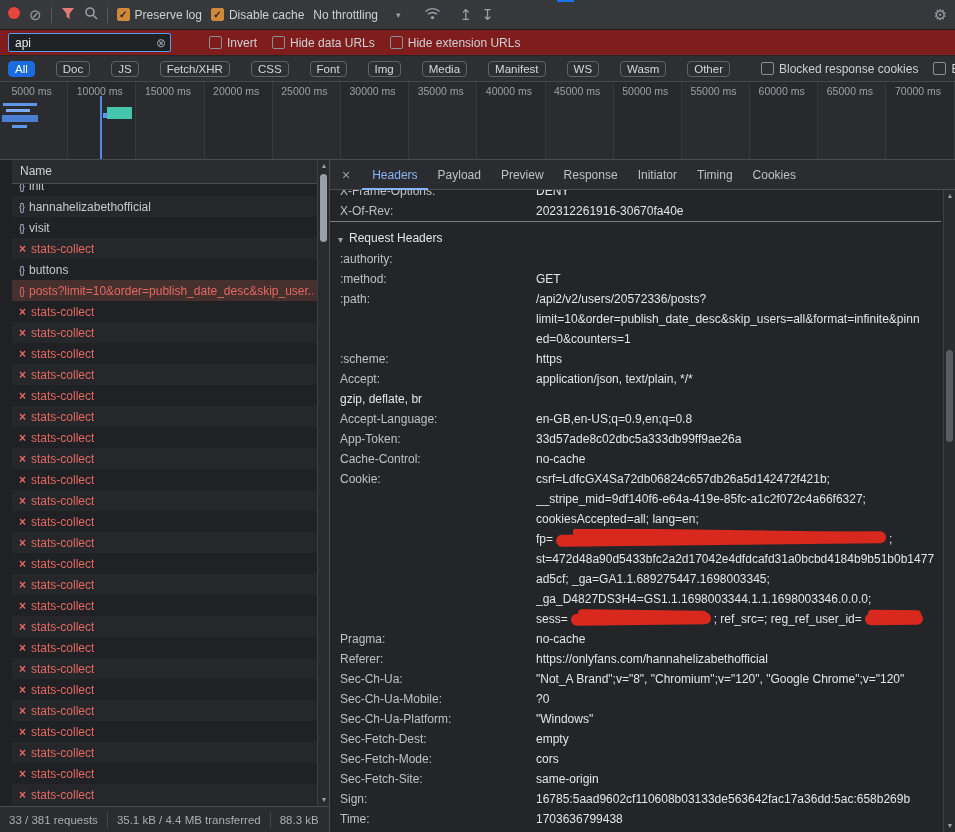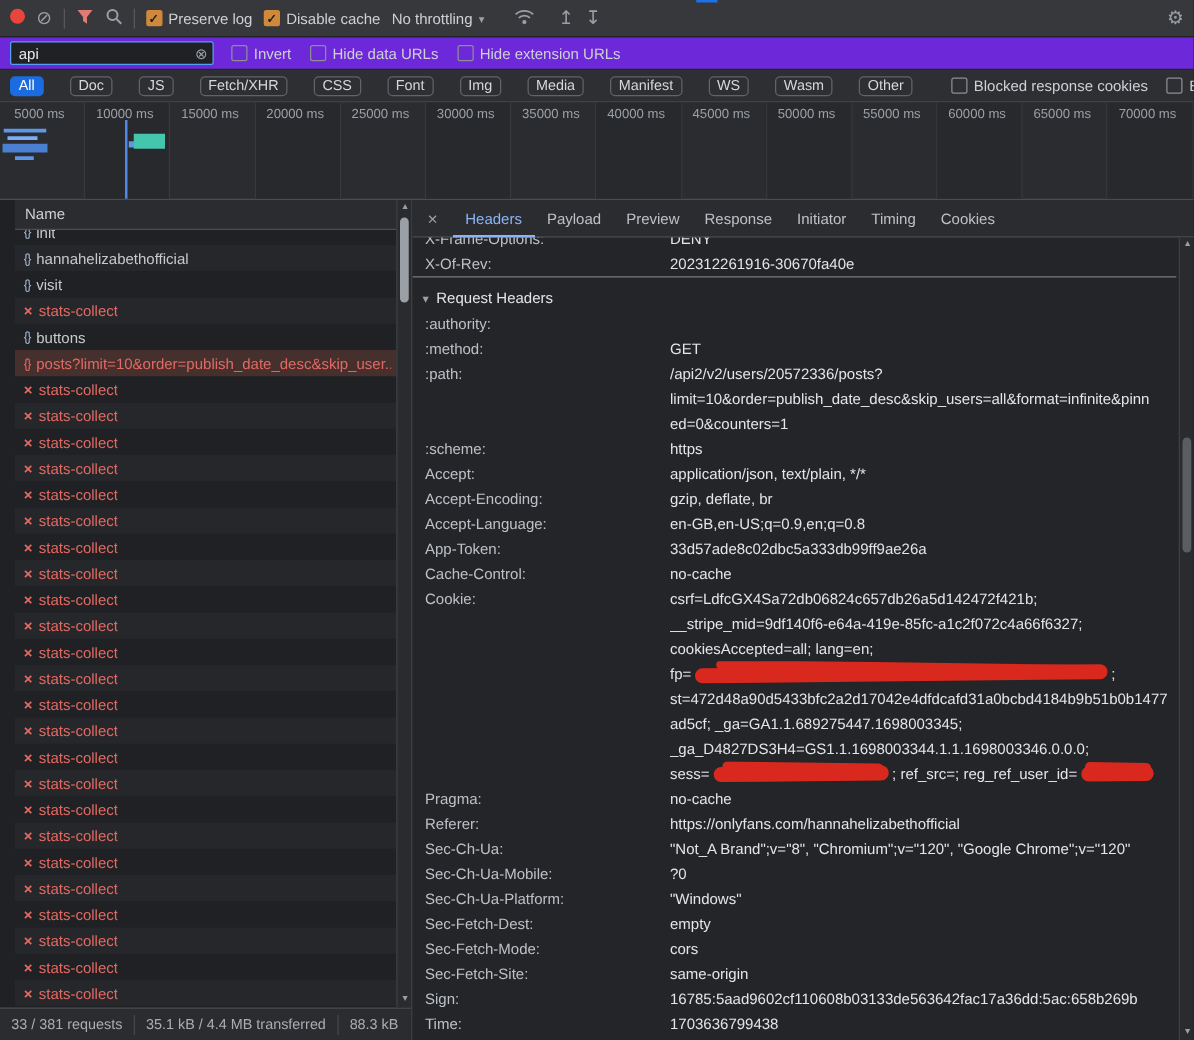--- a/index.html
+++ b/index.html
@@ -14,28 +14,28 @@
   .row1 { height:30px; display:flex; align-items:center; gap:9px; padding:0 8px;
           background:#37383c; border-bottom:1px solid #1d1e20; }
   .rec-dot { width:12px; height:12px; border-radius:50%; background:#e8463c; display:inline-block; }
   .tb-icon { font-size:15px; line-height:1; color:#9aa0a6; cursor:default; }
   .divider { width:1px; height:16px; background:#56585c; }
   .cbg { display:inline-flex; align-items:center; gap:5px; color:#cdd0d4; }
   .cb { width:13px; height:13px; border:1px solid #8b9096; border-radius:2px;
         display:inline-flex; align-items:center; justify-content:center; flex:none; }
   .cb.checked { background:#d0893b; border-color:#d0893b; color:#1f2023;
                 font-size:10px; font-weight:bold; }
-  .throttle { display:inline-flex; align-items:center; gap:5px; color:#cdd0d4; }
+  .throttle { display:inline-flex; align-items:center; gap:18px; color:#cdd0d4; }
   .throttle .caret { font-size:9px; color:#9aa0a6; }
   .push-right { margin-left:auto; }
   .top-accent { position:absolute; left:557px; top:0; width:17px; height:2px; background:#1a73e8; z-index:9; }
 
   
-  .row2 { height:26px; display:flex; align-items:center; gap:4px; padding:0 8px;
-          background:#6d28d9; border-bottom:1px solid #242527; }
+  .row2 { height:26px; display:flex; align-items:center; gap:28px; padding:0 8px;
+          background:#7f1d1d; border-bottom:1px solid #242527; }
   .filter-input { display:flex; align-items:center; width:163px; height:19px;
           background:#202124; border:1px solid #53a0f4; border-radius:2px;
           padding:0 4px 0 6px; color:#e8eaed; }
   .filter-input .txt { flex:1; }
   .filter-input .clr { font-size:12px; color:#9aa0a6; }
 
   
   .row3 { height:26px; display:flex; align-items:center; padding:0 8px;
           background:#2e2f33; border-bottom:1px solid #47484c; }
   .chips { display:flex; align-items:center; }
@@ -434,21 +434,20 @@
               <div class="hline">https</div>
             </div>
           </div>
           <div class="hrow">
             <div class="hkey">Accept:</div>
             <div class="hval">
               <div class="hline">application/json, text/plain, */*</div>
             </div>
           </div>
           <div class="hrow">
-            <div class="hkey">Accept-Encoding:</div>
             <div class="hval">
               <div class="hline">gzip, deflate, br</div>
             </div>
           </div>
           <div class="hrow">
             <div class="hkey">Accept-Language:</div>
             <div class="hval">
               <div class="hline">en-GB,en-US;q=0.9,en;q=0.8</div>
             </div>
           </div>

